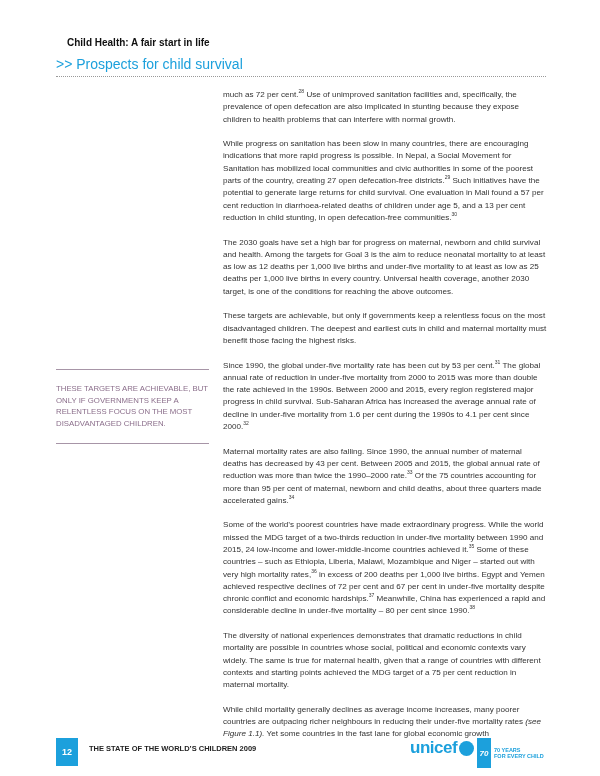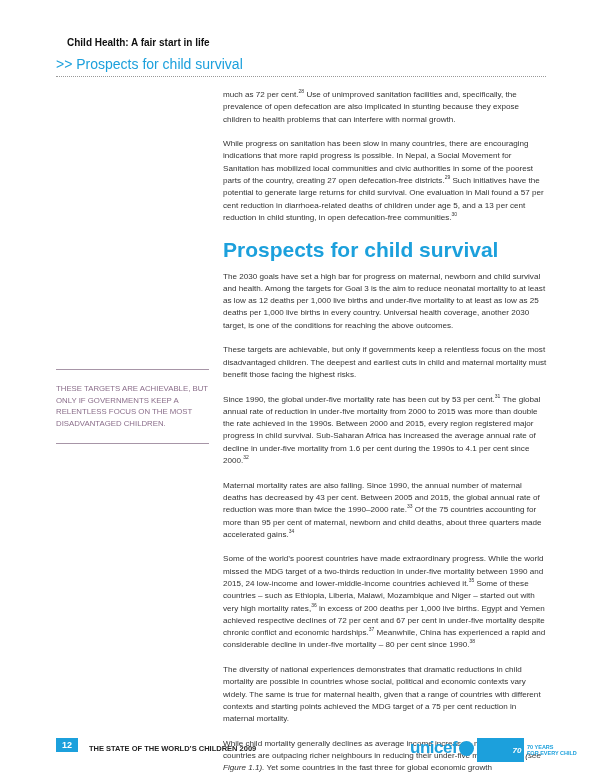--- a/index.html
+++ b/index.html
@@ -8,58 +8,57 @@
   .header-title { position: absolute; left: 56px; top: 37px; font-size: 10px; font-weight: bold; color: #111; margin-left: 11px; }
   .header-sub { position: absolute; left: 56px; top: 56px; font-size: 14px; color: #1ca0dc; }
   .dotted-rule { position: absolute; left: 56px; top: 76px; width: 490px; height: 0; border-top: 1px dotted #999; }
   .body-col { position: absolute; left: 223px; top: 89px; width: 325px; font-size: 8.1px; line-height: 12.3px; color: #333; }
   .body-col p { margin: 0 0 12.3px 0; }
   .body-col sup { font-size: 5px; line-height: 0; vertical-align: super; }
   .section-heading { font-size: 21px; font-weight: bold; color: #1ca0dc; margin: 4px 0 8px 0; line-height: 26px; }
   .pull-quote { position: absolute; left: 56px; top: 369px; width: 153px; }
   .pull-rule { height: 0; border-top: 1px solid #a795a7; }
   .pull-text { font-size: 7.8px; line-height: 11.6px; color: #8a6d8a; text-transform: uppercase; margin: 13px 0 14px 0; }
-  .page-num { position: absolute; left: 56px; top: 738px; width: 22px; height: 14px; background: #1ca0dc; color: #fff; font-size: 9px; font-weight: bold; display: flex; align-items: center; justify-content: center; }
+  .page-num { position: absolute; left: 56px; top: 738px; width: 22px; height: 28px; background: #1ca0dc; color: #fff; font-size: 9px; font-weight: bold; display: flex; align-items: center; justify-content: center; }
   .footer-title { position: absolute; left: 89px; top: 744px; font-size: 7.5px; font-weight: bold; color: #222; }
   .unicef-logo { position: absolute; left: 410px; top: 738px; display: flex; align-items: center; gap: 2px; color: #1ca0dc; }
   .unicef-word { font-size: 17px; font-weight: bold; letter-spacing: -0.5px; }
   .unicef-globe { width: 15px; height: 15px; border-radius: 50%; background: #1ca0dc; }
   .anniv { position: absolute; left: 477px; top: 738px; display: flex; align-items: center; gap: 3px; color: #1ca0dc; }
-  .anniv-mark { width: 14px; height: 24px; background: #1ca0dc; color: #fff; font-size: 8px; font-weight: bold; display: flex; align-items: center; justify-content: center; font-style: italic; padding-left: 33px; }
+  .anniv-mark { width: 14px; height: 30px; background: #1ca0dc; color: #fff; font-size: 8px; font-weight: bold; display: flex; align-items: center; justify-content: center; font-style: italic; }
   .anniv-text { font-size: 5.5px; font-weight: bold; line-height: 6.5px; }
 </style>
 </head>
 <body>
 
 <div class="header-title">Child Health: A fair start in life</div>
 <div class="header-sub">&gt;&gt; Prospects for child survival</div>
 <div class="dotted-rule"></div>
 
 <div class="body-col">
   <p>
     <span>much as 72 per cent.</span><sup>28</sup><span> Use of unimproved sanitation facilities and, specifically, the prevalence of open defecation are also implicated in stunting because they expose children to health problems that can interfere with normal growth.</span>
   </p>
   <p>
     <span>While progress on sanitation has been slow in many countries, there are encouraging indications that more rapid progress is possible. In Nepal, a Social Movement for Sanitation has mobilized local communities and civic authorities in some of the poorest parts of the country, creating 27 open defecation-free districts.</span><sup>29</sup><span> Such initiatives have the potential to generate large returns for child survival. One evaluation in Mali found a 57 per cent reduction in diarrhoea-related deaths of children under age 5, and a 13 per cent reduction in child stunting, in open defecation-free communities.</span><sup>30</sup>
   </p>
-  <div class="section-heading">Prospects for child survival</div>
   <p>The 2030 goals have set a high bar for progress on maternal, newborn and child survival and health. Among the targets for Goal 3 is the aim to reduce neonatal mortality to at least as low as 12 deaths per 1,000 live births and under-five mortality to at least as low as 25 deaths per 1,000 live births in every country. Universal health coverage, another 2030 target, is one of the conditions for reaching the above outcomes.</p>
   <p>These targets are achievable, but only if governments keep a relentless focus on the most disadvantaged children. The deepest and earliest cuts in child and maternal mortality must benefit those facing the highest risks.</p>
   <p>
     <span>Since 1990, the global under-five mortality rate has been cut by 53 per cent.</span><sup>31</sup><span> The global annual rate of reduction in under-five mortality from 2000 to 2015 was more than double the rate achieved in the 1990s. Between 2000 and 2015, every region registered major progress in child survival. Sub-Saharan Africa has increased the average annual rate of decline in under-five mortality from 1.6 per cent during the 1990s to 4.1 per cent since 2000.</span><sup>32</sup>
   </p>
   <p>
     <span>Maternal mortality rates are also falling. Since 1990, the annual number of maternal deaths has decreased by 43 per cent. Between 2005 and 2015, the global annual rate of reduction was more than twice the 1990–2000 rate.</span><sup>33</sup><span> Of the 75 countries accounting for more than 95 per cent of maternal, newborn and child deaths, about three quarters made accelerated gains.</span><sup>34</sup>
   </p>
   <p>
     <span>Some of the world’s poorest countries have made extraordinary progress. While the world missed the MDG target of a two-thirds reduction in under-five mortality between 1990 and 2015, 24 low-income and lower-middle-income countries achieved it.</span><sup>35</sup><span> Some of these countries – such as Ethiopia, Liberia, Malawi, Mozambique and Niger – started out with very high mortality rates,</span><sup>36</sup><span> in excess of 200 deaths per 1,000 live births. Egypt and Yemen achieved respective declines of 72 per cent and 67 per cent in under-five mortality despite chronic conflict and economic hardships.</span><sup>37</sup><span> Meanwhile, China has experienced a rapid and considerable decline in under-five mortality – 80 per cent since 1990.</span><sup>38</sup>
   </p>
   <p>The diversity of national experiences demonstrates that dramatic reductions in child mortality are possible in countries whose social, political and economic contexts vary widely. The same is true for maternal health, given that a range of countries with different contexts and starting points achieved the MDG target of a 75 per cent reduction in maternal mortality.</p>
   <p>
-    <span>While child mortality generally declines as average income increases, many poorer countries are outpacing richer neighbours in reducing their under-five mortality rates </span><em>(see Figure 1.1).</em><span> Yet some countries in the fast three for global economic growth</span>
+    <span>While child mortality generally declines as average income increases, many poorer countries are outpacing richer neighbours in reducing their under-five mortality rates </span><em>(see Figure 1.1).</em><span> Yet some countries in the fast lane for global economic growth</span>
   </p>
 </div>
 
 <div class="pull-quote">
   <div class="pull-rule"></div>
   <div class="pull-text">These targets are achievable, but only if governments keep a relentless focus on the most disadvantaged children.</div>
   <div class="pull-rule"></div>
 </div>
 
 <div class="page-num">12</div>

